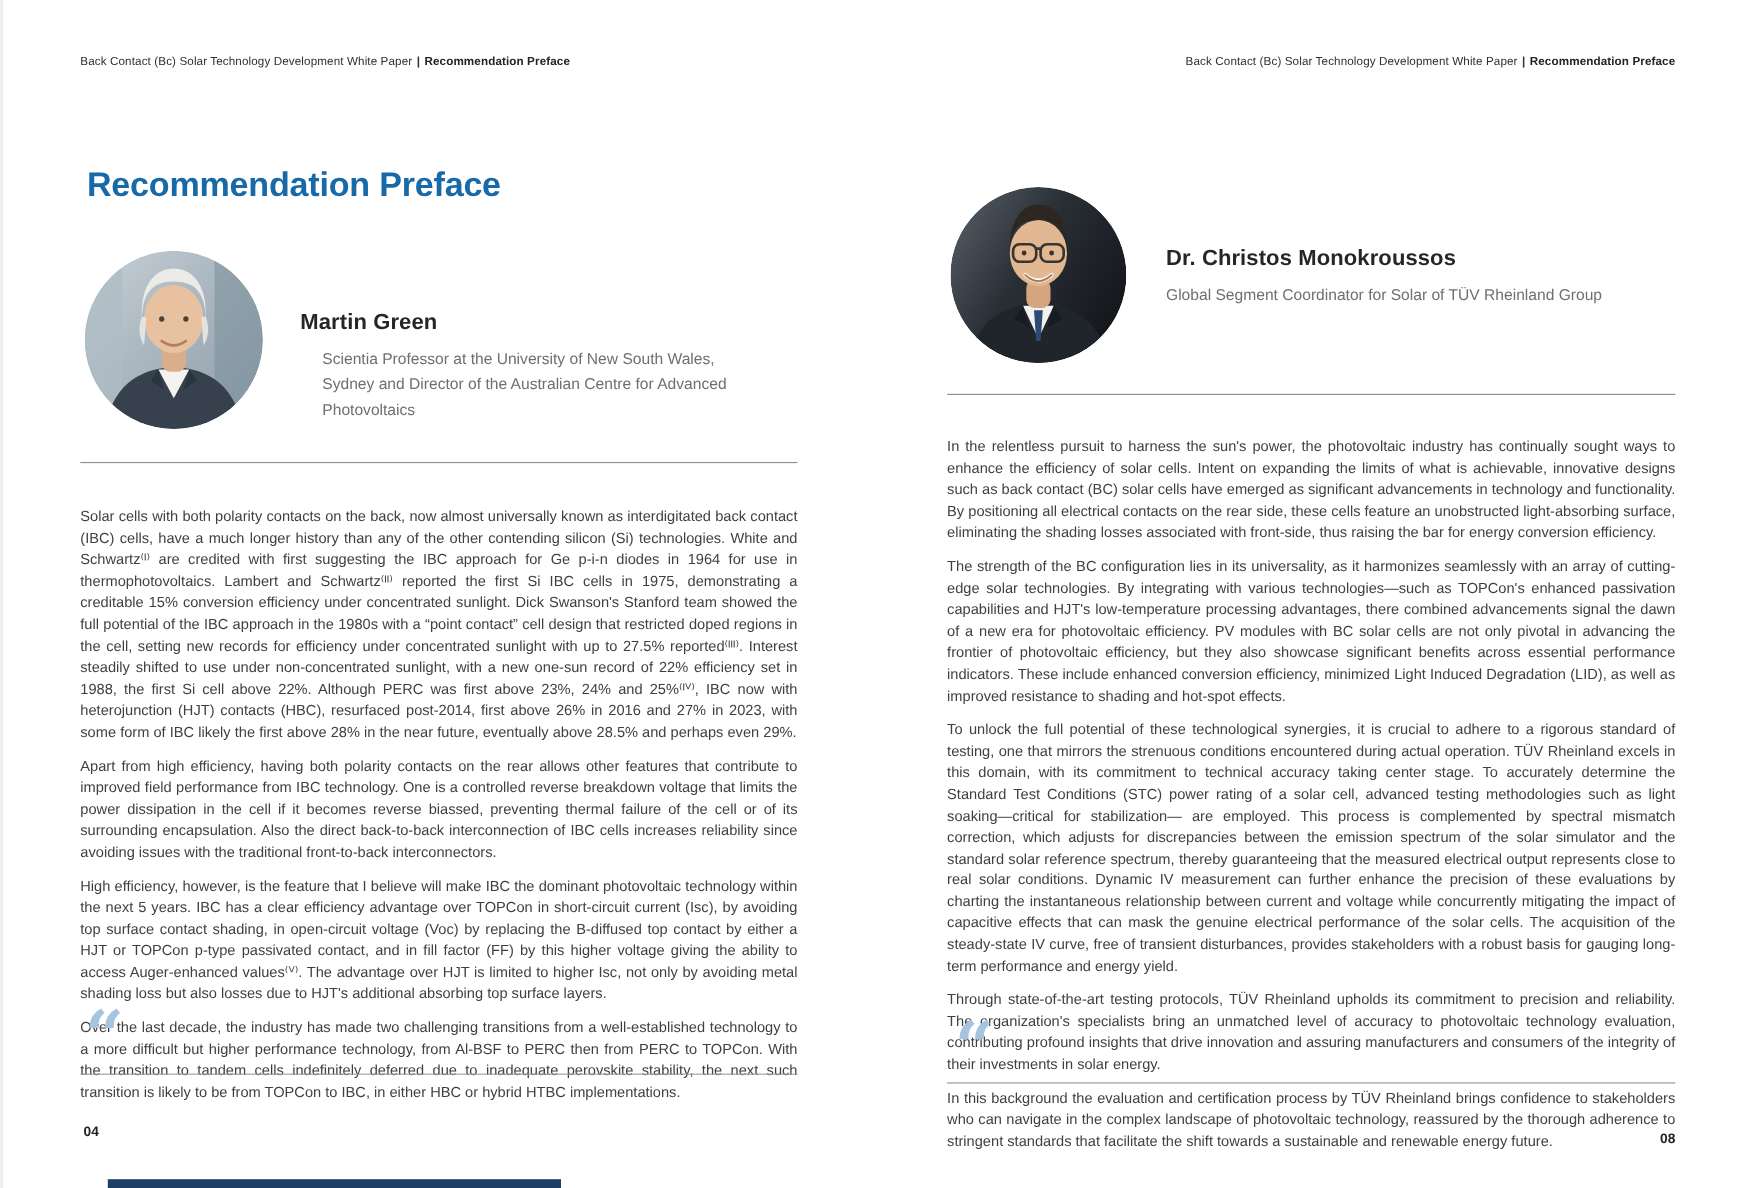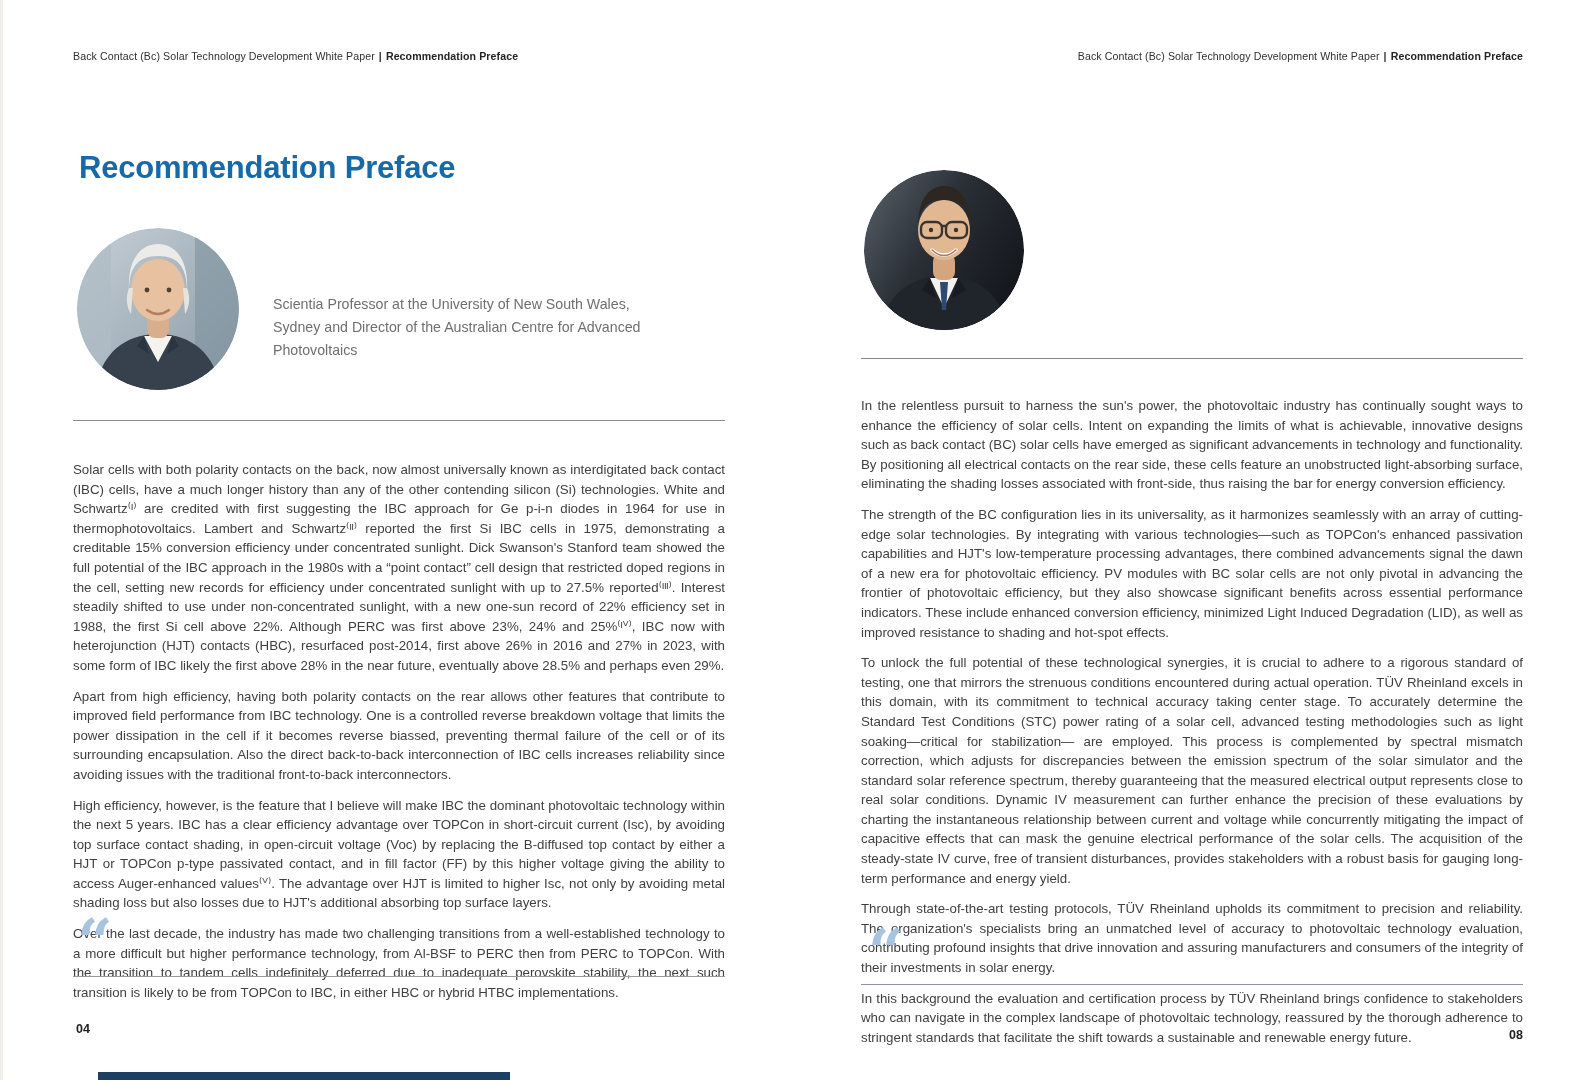--- a/index.html
+++ b/index.html
@@ -27,21 +27,21 @@
   .author-photo{position:absolute;border-radius:50%;overflow:hidden;}
   .page-left .author-photo{left:74px;top:228px;width:162px;height:162px;}
   .page-right .author-photo{left:66px;top:170px;width:160px;height:160px;}
   .author-photo svg{display:block;width:100%;height:100%;}
 
   .author-block{position:absolute;}
   .page-left .author-block{left:270px;top:282px;width:420px;}
   .page-right .author-block{left:262px;top:224px;width:480px;}
   .author-name{font-size:20px;font-weight:bold;color:#262626;letter-spacing:.1px;}
   .author-bio{margin-top:11px;font-size:14.2px;line-height:23px;color:#6f6f6f;}
-  .page-left .author-bio{width:400px;}
+  .page-left .author-bio{width:400px;margin-left:20px;}
 
   .rule{position:absolute;height:1px;background:#8d8d8d;}
   .page-left .rule-top{left:70px;top:420px;width:652px;}
   .page-right .rule-top{left:63px;top:358px;width:662px;background:#7d8994;}
   .page-left .rule-quote{left:70px;top:976px;width:652px;background:#9b9b9b;}
   .page-right .rule-quote{left:63px;top:984px;width:662px;background:#8a93a0;}
 
   .body-copy{position:absolute;font-size:13.3px;line-height:19.6px;color:#3f3f3f;text-align:justify;}
   .page-left .body-copy{left:70px;top:450px;width:652px;}
   .page-right .body-copy{left:63px;top:386px;width:662px;}
@@ -99,20 +99,21 @@
           <path d="M52,60 C48,70 50,80 54,86 L56,60 Z" fill="#e4e3df"></path>
           <path d="M110,60 C114,70 112,80 108,86 L106,60 Z" fill="#e4e3df"></path>
           <circle cx="70" cy="62" r="2.4" fill="#4d4035"></circle>
           <circle cx="92" cy="62" r="2.4" fill="#4d4035"></circle>
           <path d="M70,82 Q81,90 92,82" stroke="#b07d5e" stroke-width="2.4" fill="none" stroke-linecap="round"></path>
         </g>
       </svg>
     </div>
 
     <div class="author-block">
+      <div class="author-name">Martin Green</div>
       <div class="author-bio">Scientia Professor at the University of New South Wales, Sydney and Director of the Australian Centre for Advanced Photovoltaics</div>
     </div>
 
     <div class="rule rule-top"></div>
 
     <div class="body-copy">
       <p>Solar cells with both polarity contacts on the back, now almost universally known as interdigitated back contact (IBC) cells, have a much longer history than any of the other contending silicon (Si) technologies. White and Schwartz⁽ᴵ⁾ are credited with first suggesting the IBC approach for Ge p-i-n diodes in 1964 for use in thermophotovoltaics. Lambert and Schwartz⁽ᴵᴵ⁾ reported the first Si IBC cells in 1975, demonstrating a creditable 15% conversion efficiency under concentrated sunlight. Dick Swanson's Stanford team showed the full potential of the IBC approach in the 1980s with a “point contact” cell design that restricted doped regions in the cell, setting new records for efficiency under concentrated sunlight with up to 27.5% reported⁽ᴵᴵᴵ⁾. Interest steadily shifted to use under non-concentrated sunlight, with a new one-sun record of 22% efficiency set in 1988, the first Si cell above 22%. Although PERC was first above 23%, 24% and 25%⁽ᴵⱽ⁾, IBC now with heterojunction (HJT) contacts (HBC), resurfaced post-2014, first above 26% in 2016 and 27% in 2023, with some form of IBC likely the first above 28% in the near future, eventually above 28.5% and perhaps even 29%.</p>
       <p>Apart from high efficiency, having both polarity contacts on the rear allows other features that contribute to improved field performance from IBC technology. One is a controlled reverse breakdown voltage that limits the power dissipation in the cell if it becomes reverse biassed, preventing thermal failure of the cell or of its surrounding encapsulation. Also the direct back-to-back interconnection of IBC cells increases reliability since avoiding issues with the traditional front-to-back interconnectors.</p>
       <p>High efficiency, however, is the feature that I believe will make IBC the dominant photovoltaic technology within the next 5 years. IBC has a clear efficiency advantage over TOPCon in short-circuit current (Isc), by avoiding top surface contact shading, in open-circuit voltage (Voc) by replacing the B-diffused top contact by either a HJT or TOPCon p-type passivated contact, and in fill factor (FF) by this higher voltage giving the ability to access Auger-enhanced values⁽ⱽ⁾. The advantage over HJT is limited to higher Isc, not only by avoiding metal shading loss but also losses due to HJT's additional absorbing top surface layers.</p>
       <p>Over the last decade, the industry has made two challenging transitions from a well-established technology to a more difficult but higher performance technology, from Al-BSF to PERC then from PERC to TOPCon. With the transition to tandem cells indefinitely deferred due to inadequate perovskite stability, the next such transition is likely to be from TOPCon to IBC, in either HBC or hybrid HTBC implementations.</p>
@@ -156,20 +157,24 @@
           <rect x="82" y="52" width="21" height="16" rx="6" fill="none" stroke="#3a342e" stroke-width="2.4"></rect>
           <line x1="78" y1="56" x2="82" y2="56" stroke="#3a342e" stroke-width="2.4"></line>
           <circle cx="67" cy="60" r="2.2" fill="#3d3228"></circle>
           <circle cx="92" cy="60" r="2.2" fill="#3d3228"></circle>
           <path d="M68,80 Q80,90 92,80" stroke="#fff" stroke-width="3.4" fill="none" stroke-linecap="round"></path>
           <path d="M68,80 Q80,91 92,80" stroke="#a9755a" stroke-width="1.6" fill="none" stroke-linecap="round"></path>
         </g>
       </svg>
     </div>
 
+    <div class="author-block">
+      <div class="author-name">Dr. Christos Monokroussos</div>
+      <div class="author-bio">Global Segment Coordinator for Solar of TÜV Rheinland Group</div>
+    </div>
 
     <div class="rule rule-top"></div>
 
     <div class="body-copy">
       <p>In the relentless pursuit to harness the sun's power, the photovoltaic industry has continually sought ways to enhance the efficiency of solar cells. Intent on expanding the limits of what is achievable, innovative designs such as back contact (BC) solar cells have emerged as significant advancements in technology and functionality. By positioning all electrical contacts on the rear side, these cells feature an unobstructed light-absorbing surface, eliminating the shading losses associated with front-side, thus raising the bar for energy conversion efficiency.</p>
       <p>The strength of the BC configuration lies in its universality, as it harmonizes seamlessly with an array of cutting-edge solar technologies. By integrating with various technologies—such as TOPCon's enhanced passivation capabilities and HJT's low-temperature processing advantages, there combined advancements signal the dawn of a new era for photovoltaic efficiency. PV modules with BC solar cells are not only pivotal in advancing the frontier of photovoltaic efficiency, but they also showcase significant benefits across essential performance indicators. These include enhanced conversion efficiency, minimized Light Induced Degradation (LID), as well as improved resistance to shading and hot-spot effects.</p>
       <p>To unlock the full potential of these technological synergies, it is crucial to adhere to a rigorous standard of testing, one that mirrors the strenuous conditions encountered during actual operation. TÜV Rheinland excels in this domain, with its commitment to technical accuracy taking center stage. To accurately determine the Standard Test Conditions (STC) power rating of a solar cell, advanced testing methodologies such as light soaking—critical for stabilization— are employed. This process is complemented by spectral mismatch correction, which adjusts for discrepancies between the emission spectrum of the solar simulator and the standard solar reference spectrum, thereby guaranteeing that the measured electrical output represents close to real solar conditions. Dynamic IV measurement can further enhance the precision of these evaluations by charting the instantaneous relationship between current and voltage while concurrently mitigating the impact of capacitive effects that can mask the genuine electrical performance of the solar cells. The acquisition of the steady-state IV curve, free of transient disturbances, provides stakeholders with a robust basis for gauging long-term performance and energy yield.</p>
       <p>Through state-of-the-art testing protocols, TÜV Rheinland upholds its commitment to precision and reliability. The organization's specialists bring an unmatched level of accuracy to photovoltaic technology evaluation, contributing profound insights that drive innovation and assuring manufacturers and consumers of the integrity of their investments in solar energy.</p>
       <p>In this background the evaluation and certification process by TÜV Rheinland brings confidence to stakeholders who can navigate in the complex landscape of photovoltaic technology, reassured by the thorough adherence to stringent standards that facilitate the shift towards a sustainable and renewable energy future.</p>
     </div>

